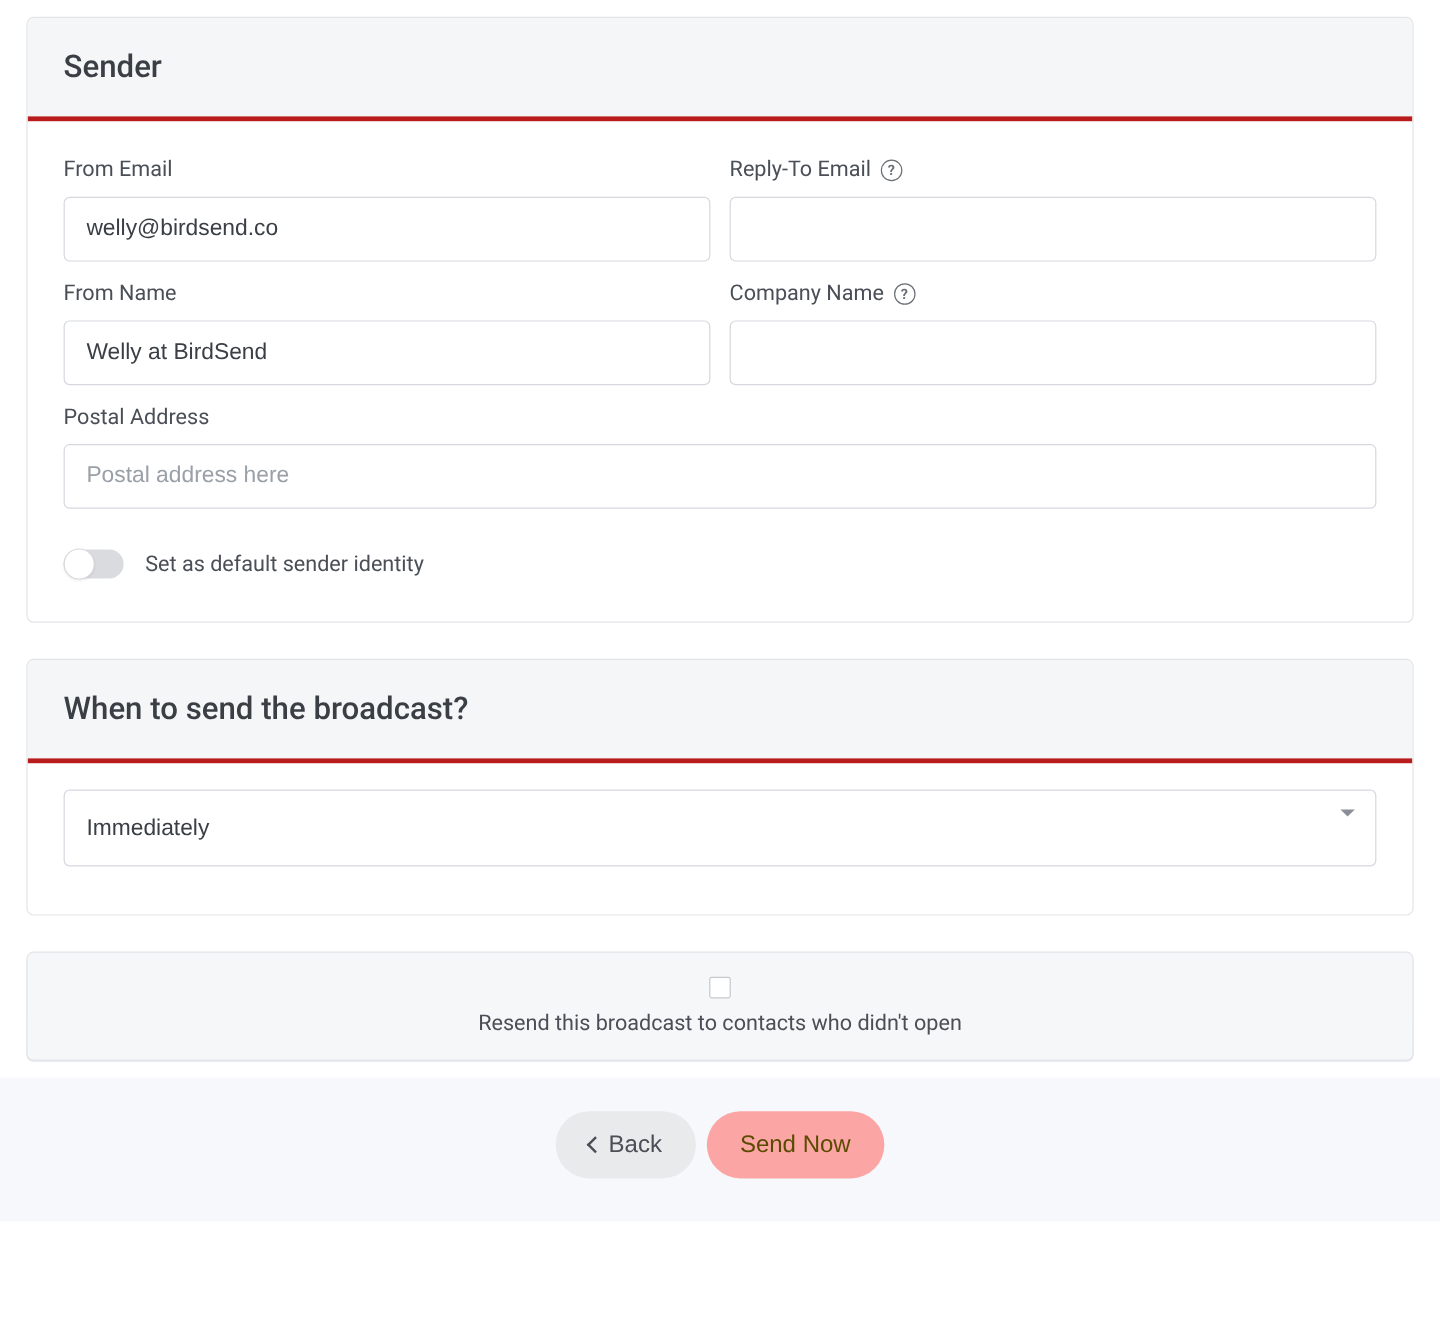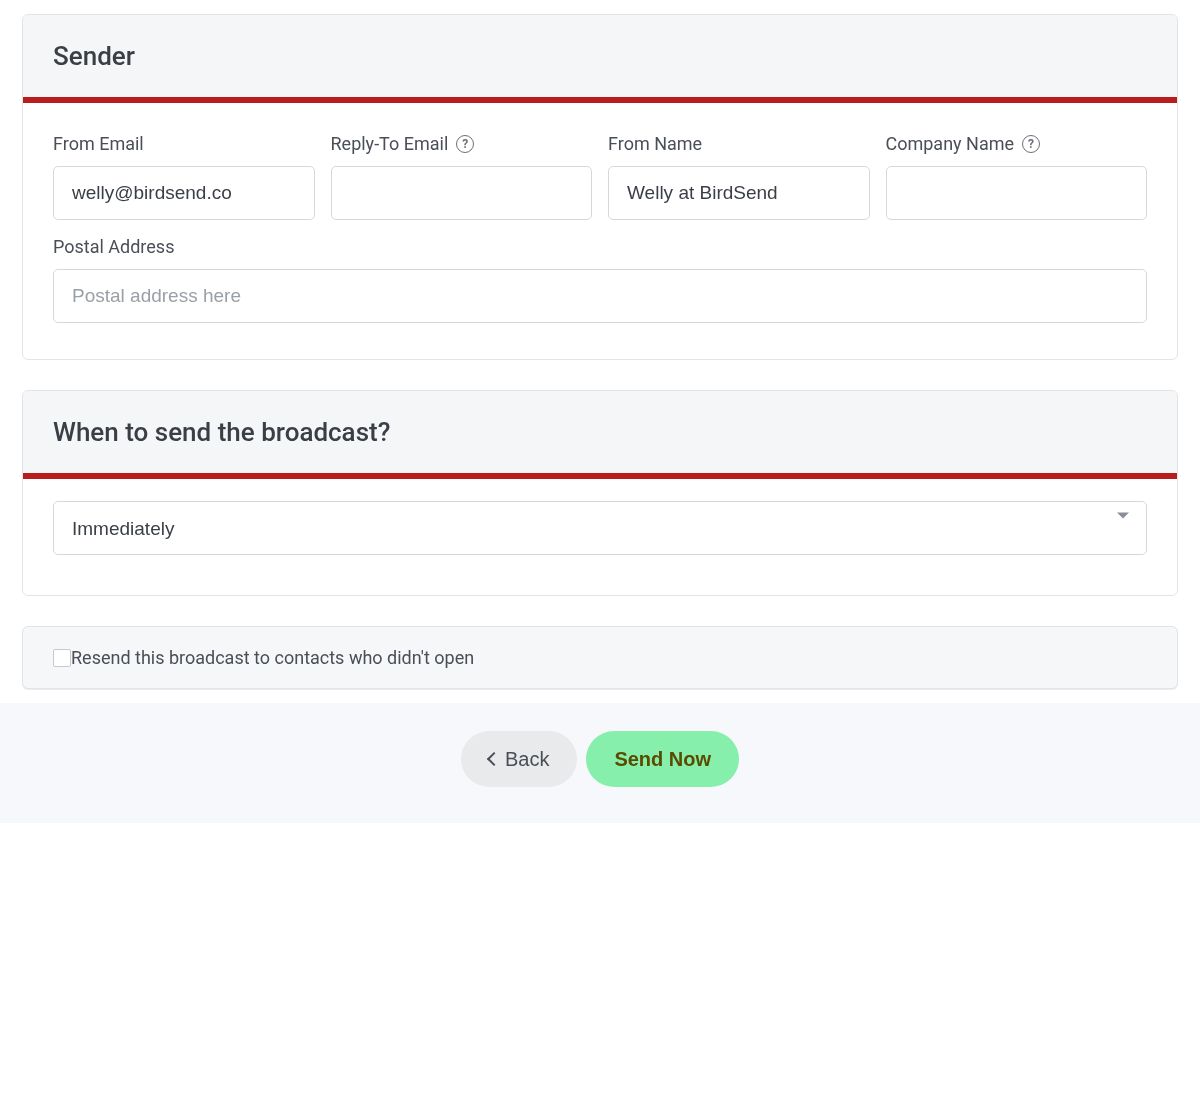--- a/index.html
+++ b/index.html
@@ -14,34 +14,34 @@
   }
   .panel {
     border: 1px solid #e2e4e8;
     border-radius: 6px;
     margin-bottom: 30px;
     background: #fff;
     overflow: hidden;
   }
   .panel-header {
     background: #f5f6f7;
-    border-bottom: 6px solid #b91c1c;
+    border-bottom: 4px solid #b91c1c;
     padding: 26px 30px;
   }
   .panel-header h2 {
     font-size: 26px;
     font-weight: 500;
     color: #3a3f46;
   }
   .panel-body {
     padding: 30px 30px 36px 30px;
   }
   .form-grid {
     display: grid;
-    grid-template-columns: 1fr 1fr 1fr 1fr;
+    grid-template-columns: 1fr 1fr;
     column-gap: 36px;
     row-gap: 28px;
     gap: 16px;
   }
   .form-row {
     display: flex;
     flex-direction: column;
   }
   .form-row.full {
     grid-column: 1 / -1;
@@ -105,21 +105,21 @@
   }
   .toggle-label {
     font-size: 18px;
     color: #4a4f57;
   }
   .select-wrap {
     position: relative;
   }
   .select {
     width: 100%;
-    height: 54px;
+    height: 64px;
     border: 1px solid #d5d8dd;
     border-radius: 5px;
     padding: 0 18px;
     font-size: 19px;
     color: #3a3f46;
     background: #fff;
     appearance: none;
     cursor: pointer;
   }
   .select-caret {
@@ -133,22 +133,24 @@
   .panel-body.when {
     padding: 22px 30px 40px 30px;
   }
   .resend-panel {
     border: 1px solid #e2e4e8;
     border-radius: 6px;
     background: #f6f7f8;
     padding: 20px 30px;
     display: flex;
     align-items: center;
+    gap: 10px;
     margin-bottom: 0px;
     box-shadow: 0 1px 0 rgba(176,180,200,0.25);
+    flex-direction: column;
   }
   .checkbox-visual {
     width: 18px;
     height: 18px;
     border: 1px solid #c6c9ce;
     border-radius: 2px;
     background: #fff;
     cursor: pointer;
   }
   .resend-label {
@@ -172,23 +174,23 @@
     cursor: pointer;
     display: inline-flex;
     align-items: center;
     gap: 4px;
   }
   .btn-back {
     background: #e9eaec;
     color: #4a4f57;
   }
   .btn-primary {
-    background: #86efac;
+    background: #fca5a5;
     color: #5a4b00;
-    font-weight: 700;
+    font-weight: 400;
   }
   .chevron-left {
     display: inline-block;
     width: 10px;
     height: 10px;
     border-left: 2px solid #4a4f57;
     border-bottom: 2px solid #4a4f57;
     transform: rotate(45deg);
     margin-right: 2px;
   }
@@ -237,20 +239,26 @@
           <input class="text-input" type="text" value="" style="">
         </div>
 
         <div class="form-row full">
           <label class="field-label">Postal Address</label>
           <input class="text-input" type="text" placeholder="Postal address here" style="">
         </div>
 
       </div>
 
+      <div class="toggle-row">
+        <div class="toggle">
+          <div class="toggle-knob"></div>
+        </div>
+        <span class="toggle-label">Set as default sender identity</span>
+      </div>
     </div>
   </section>
 
   <section class="panel">
     <div class="panel-header">
       <h2>When to send the broadcast?</h2>
     </div>
     <div class="panel-body when">
       <div class="select-wrap">
         <select class="select">

